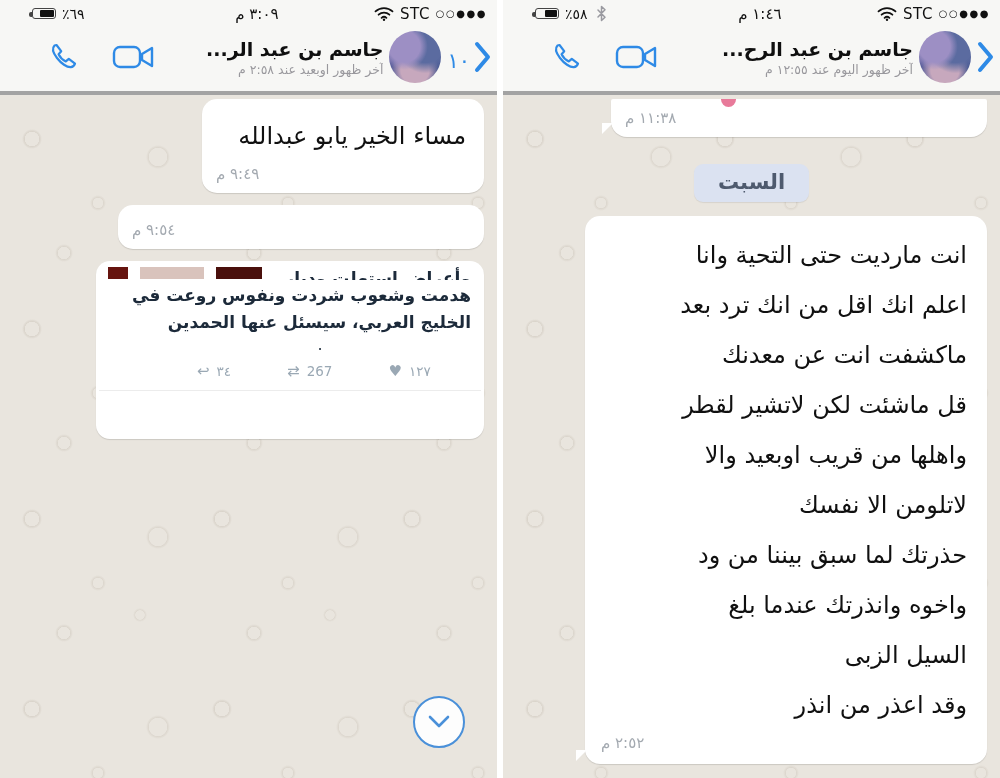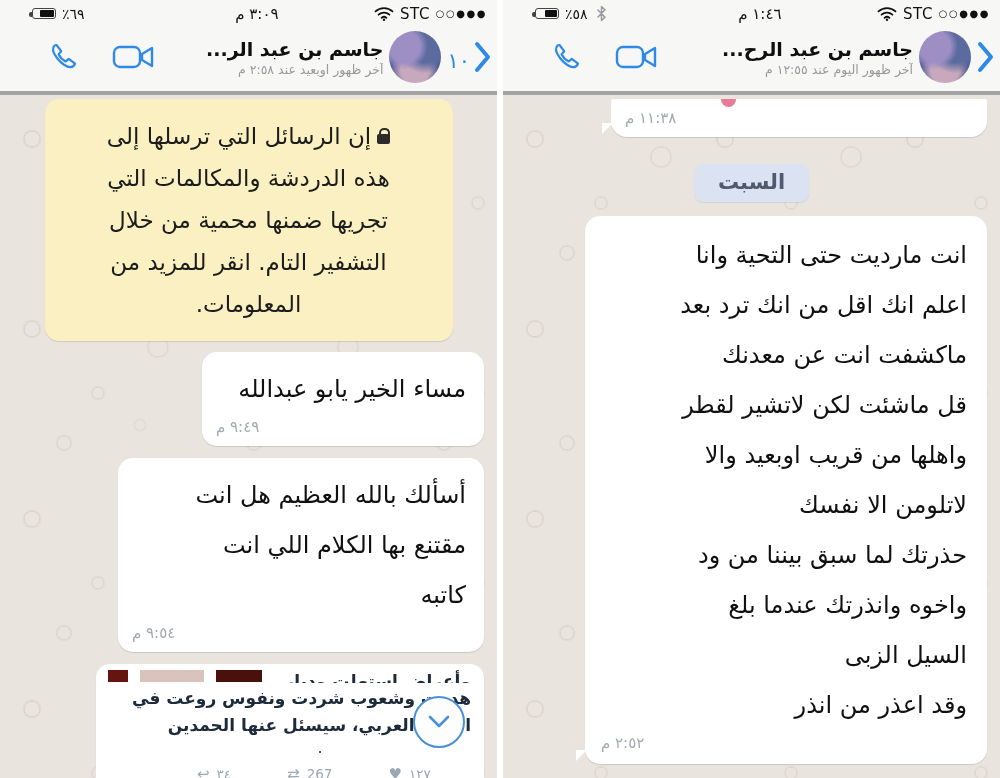--- a/index.html
+++ b/index.html
@@ -158,35 +158,27 @@
         </div>
         <div class="hicon">
           <svg width="30" height="30" viewBox="0 0 30 30">
               <path d="M6.5 3.5 C4.2 5.8 4.8 10.5 9 16 C13.2 21.5 19 25.5 22.8 25.2 C24.8 25 26.3 23.6 27 21.6 L20.8 16.8 L17.8 19.4 C15.2 18.2 11.8 14.8 10.6 12.2 L13.2 9.2 L8.5 3 Z" fill="none" stroke="#2e8ae6" stroke-width="2.2" stroke-linejoin="round"></path>
             </svg>
         </div>
       </div>
     </div>
 
     <div class="chat">
-      <div class="notice"><span class="lock"></span><span>إن الرسائل التي ترسلها إلى
-هذه الدردشة والمكالمات التي
-تجريها ضمنها محمية من خلال
-التشفير التام. انقر للمزيد من
-المعلومات.</span></div>
 
       <div class="bubble msg-a">
         <div class="btext">مساء الخير يابو عبدالله</div>
         <span class="btime">٩:٤٩ م</span>
       </div>
 
       <div class="bubble msg-b">
-        <div class="btext">أسألك بالله العظيم هل انت
-مقتنع بها الكلام اللي انت
-كاتبه</div>
         <span class="btime">٩:٥٤ م</span>
       </div>
 
       <div class="tweet">
         <div class="tweet-inner">
           <div class="img-strip">
             <span class="strip-1"></span>
               <span class="strip-2"></span>
               <span class="strip-3"></span>
           </div>

